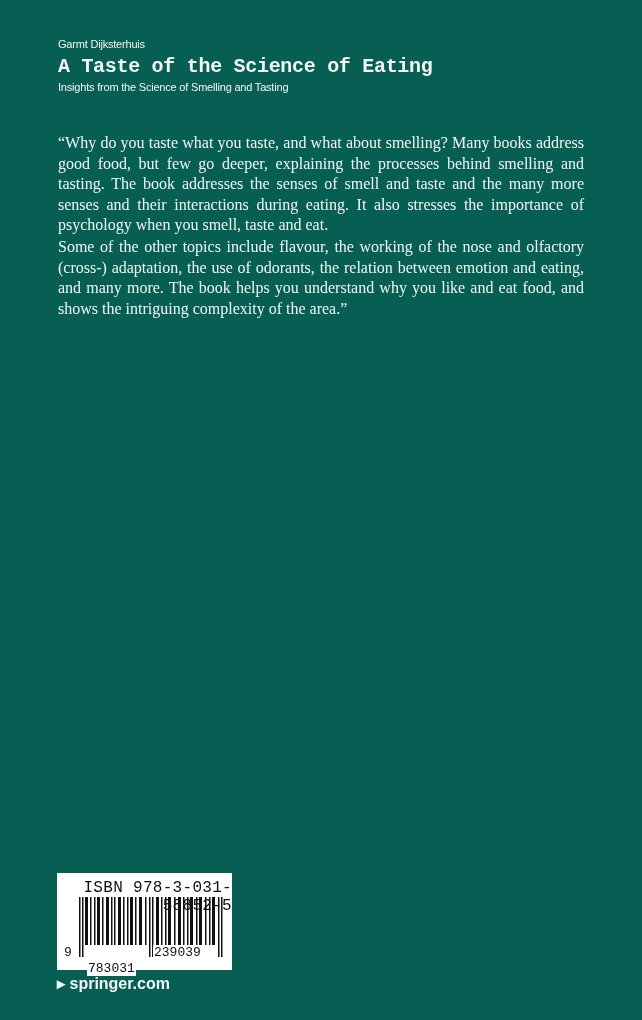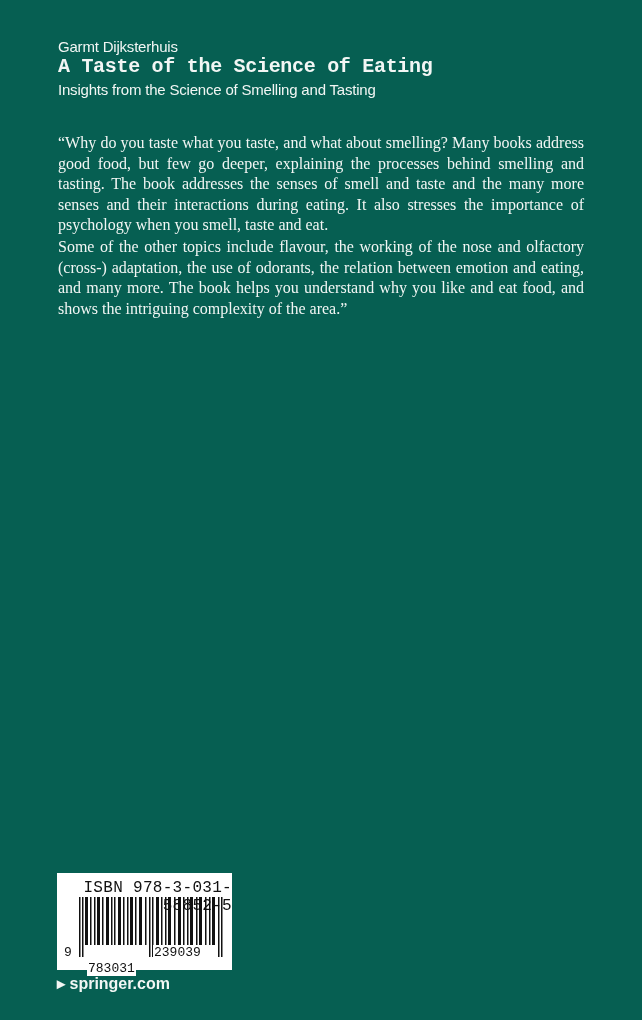--- a/index.html
+++ b/index.html
@@ -1,19 +1,19 @@
 <!DOCTYPE html>
 <html><head>
 <meta charset="utf-8">
 <style>
   html, body { margin:0; padding:0; }
   body { width:642px; height:1020px; background:#065f52; position:relative; overflow:hidden; color:#f2f6f4; }
-  .author { position:absolute; left:58px; top:38px; font-family:"Liberation Sans", sans-serif; font-size:15px; letter-spacing:-0.2px; }
+  .author { position:absolute; left:58px; top:38px; font-family:"Liberation Sans", sans-serif; font-size:11px; letter-spacing:-0.2px; }
   .title { position:absolute; left:58px; top:55px; font-family:Liberation Mono, monospace; font-size:20px; font-weight:bold; letter-spacing:-0.3px; }
-  .subtitle { position:absolute; left:58px; top:81px; font-family:"Liberation Sans", sans-serif; font-size:15px; letter-spacing:-0.2px; }
+  .subtitle { position:absolute; left:58px; top:81px; font-family:"Liberation Sans", sans-serif; font-size:11px; letter-spacing:-0.2px; }
   .blurb { position:absolute; left:58px; width:526px; font-family:"Liberation Serif", serif; font-size:16px; line-height:20.6px; text-align:justify; margin:0; }
   .p1 { top:133px; }
   .p2 { top:237px; }
   .barcode-box { position:absolute; left:57px; top:873px; width:175px; height:97px; background:#fff; }
   .isbn { position:absolute; left:0; width:175px; top:6px; text-align:right; font-family:"Liberation Mono", monospace; font-size:16px; color:#111; letter-spacing:0.3px; }
   .bars { position:absolute; left:22px; top:24px; width:146px; height:60px; }
   .digits { position:absolute; top:72px; font-family:"Liberation Mono", monospace; font-size:13px; color:#111; background:#fff; }
   .d1 { left:7px; background:transparent; }
   .d2 { left:30px; padding:0 1px;margin-top:16px; }
   .d3 { left:96px; padding:0 1px; }

